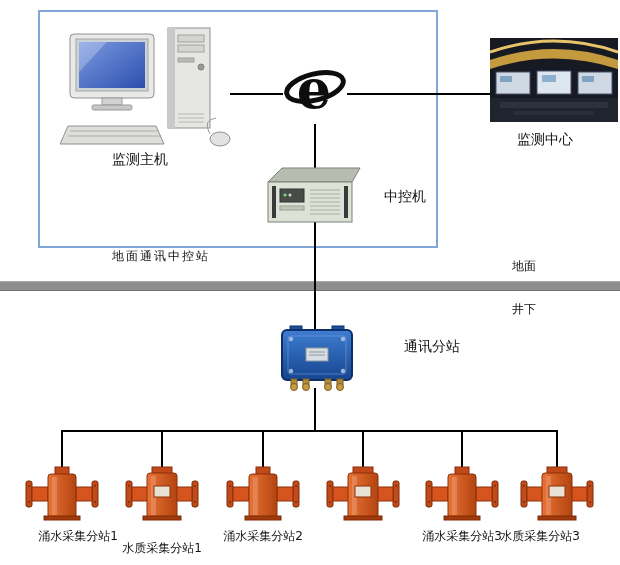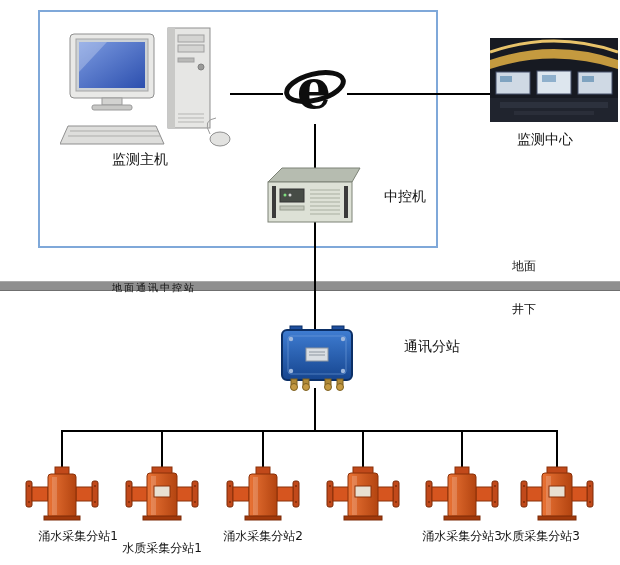--- a/index.html
+++ b/index.html
@@ -7,21 +7,21 @@
          font-family:"DejaVu Sans",sans-serif;color:#111;}
   .abs{position:absolute;}
   .line{position:absolute;background:#000;}
   .blue-box{position:absolute;left:38px;top:10px;width:396px;height:234px;
             border:2px solid #7fa8d9;background:transparent;}
   .divider{position:absolute;left:0;top:281px;width:620px;height:8px;
            background:#8f8f8f;border-top:1px solid #a9a9a9;border-bottom:1px solid #6f6f6f;}
   .lbl{position:absolute;font-size:14px;white-space:nowrap;}
   .lbl-center{text-align:center;}
   .zone-lbl{position:absolute;font-size:12px;white-space:nowrap;}
-  .station-lbl{position:absolute;font-size:10px;letter-spacing:2px;white-space:nowrap;margin-top:33px;}
+  .station-lbl{position:absolute;font-size:12px;letter-spacing:2px;white-space:nowrap;}
   .device{position:absolute;top:466px;width:76px;height:56px;}
   .dev-lbl{position:absolute;top:528px;width:96px;text-align:center;font-size:12px;white-space:nowrap;}
   .ie-logo{position:absolute;left:283px;top:54px;background:#fff;}
 </style>
 </head>
 <body>
 
 <div class="stage">
 
   <svg width="0" height="0" style="position:absolute" aria-hidden="true">

